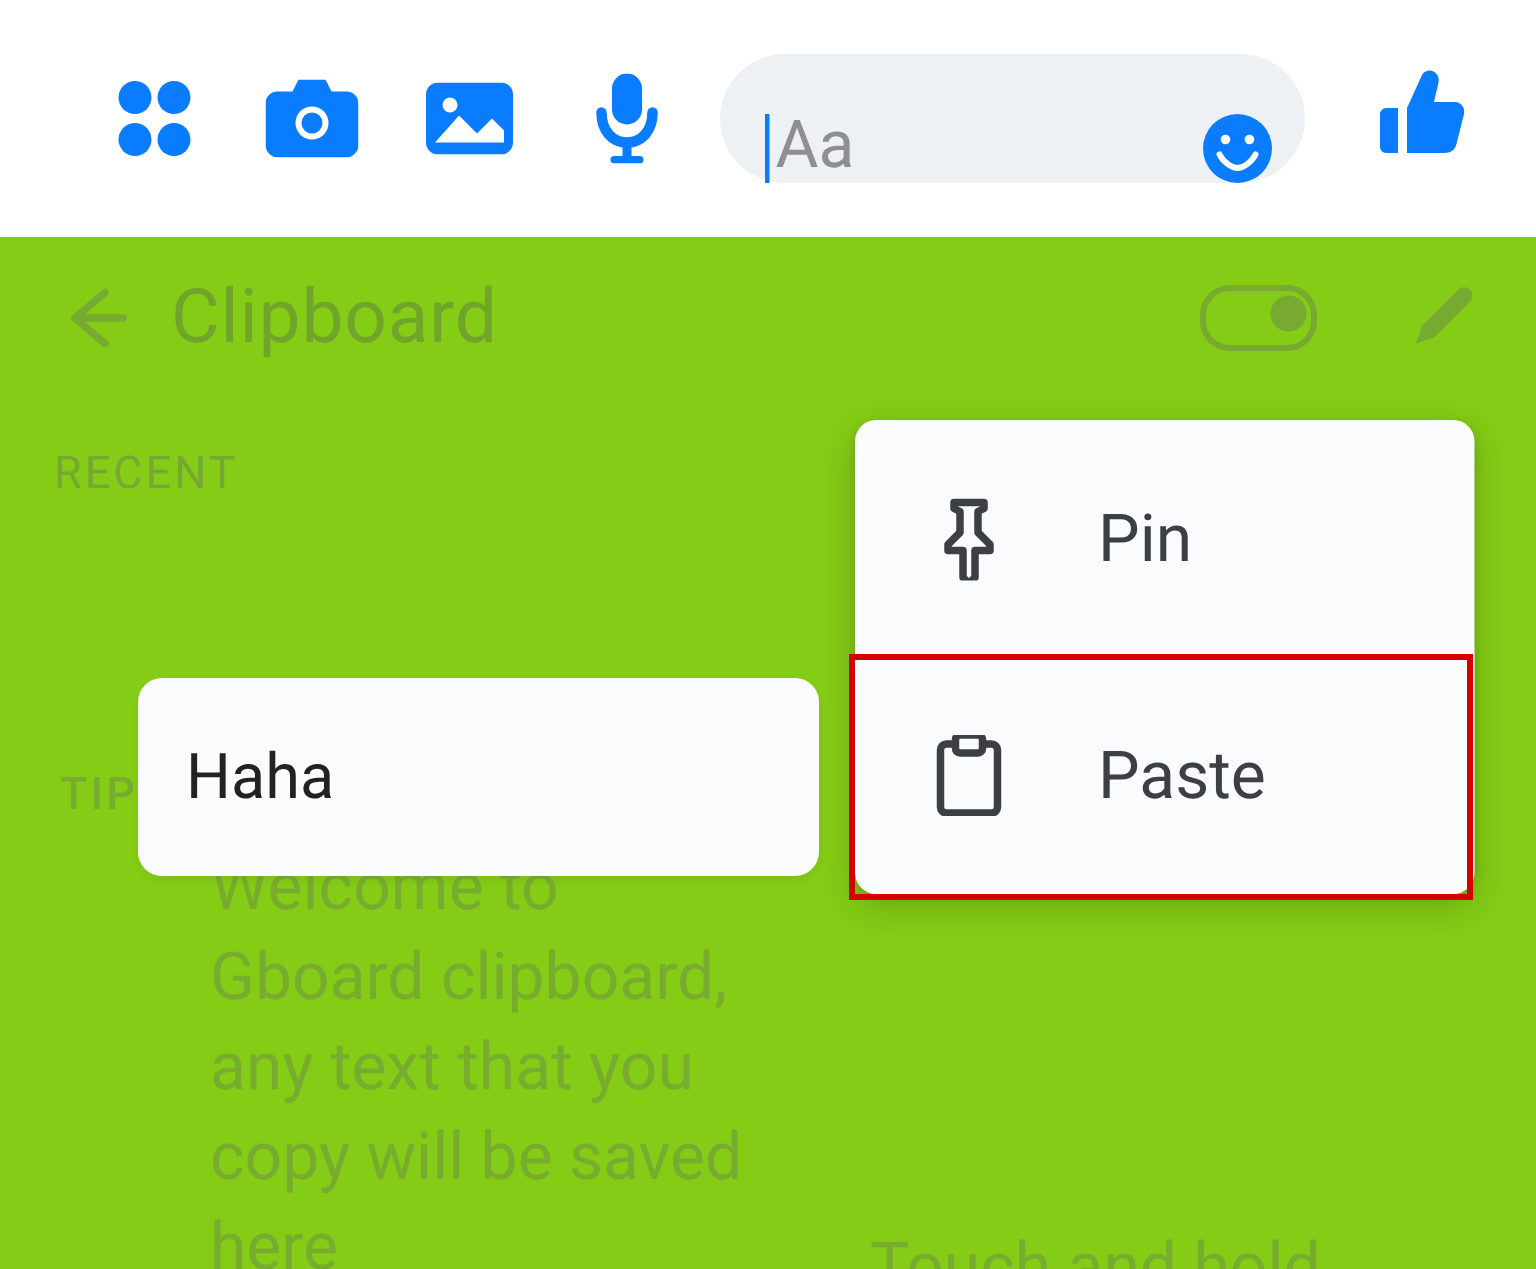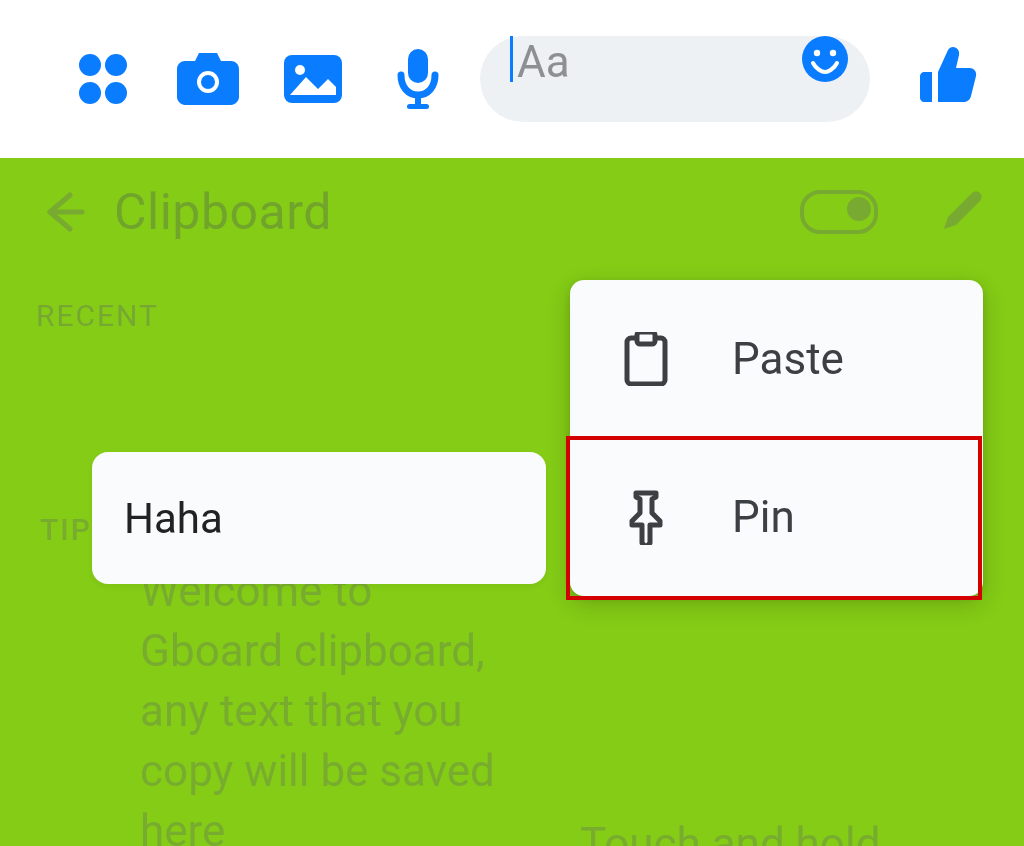--- a/index.html
+++ b/index.html
@@ -35,21 +35,21 @@
 
   .compose-bubble {
     position: absolute;
     left: 480px;
     top: 36px;
     width: 390px;
     height: 86px;
     border-radius: 46px;
     background: #eef1f4;
     display: flex;
-    align-items: flex-start;
+    align-items: flex-end;
     padding-left: 30px;
     padding-right: 10px;
     box-sizing: border-box;
   }
   .compose-cursor {
     width: 3px;
     height: 46px;
     background: #0A7CFF;
     margin-right: 4px;
   }
@@ -291,33 +291,33 @@
   <div class="bg-tip-right">Touch and hold</div>
 
   <div class="clip-card">
     <span>Haha</span>
   </div>
 
   <div class="ctx-menu">
 
     <div class="ctx-item">
       <span class="ctx-icon">
+        <svg width="44" height="56" viewBox="0 0 44 56">
+          <path d="M12 4h20v4l-4 2v14l8 8v4H26v18l-4 4-4-4V36H8v-4l8-8V10l-4-2V4z" stroke="#3c4043" stroke-width="5" fill="none" stroke-linejoin="round"></path>
+        </svg>
+      </span>
+      <span>Pin</span>
+    </div>
+
+    <div class="ctx-item">
+      <span class="ctx-icon">
         <svg width="46" height="54" viewBox="0 0 46 54">
           <rect x="4" y="6" width="38" height="46" rx="4" stroke="#3c4043" stroke-width="5" fill="none"></rect>
           <rect x="14" y="0" width="18" height="12" rx="3" stroke="#3c4043" stroke-width="5" fill="#fafbfc"></rect>
         </svg>
       </span>
       <span>Paste</span>
     </div>
 
-    <div class="ctx-item">
-      <span class="ctx-icon">
-        <svg width="44" height="56" viewBox="0 0 44 56">
-          <path d="M12 4h20v4l-4 2v14l8 8v4H26v18l-4 4-4-4V36H8v-4l8-8V10l-4-2V4z" stroke="#3c4043" stroke-width="5" fill="none" stroke-linejoin="round"></path>
-        </svg>
-      </span>
-      <span>Pin</span>
-    </div>
-
   </div>
 
   <div class="ctx-highlight"></div>
 </div>
 
 </body></html>

